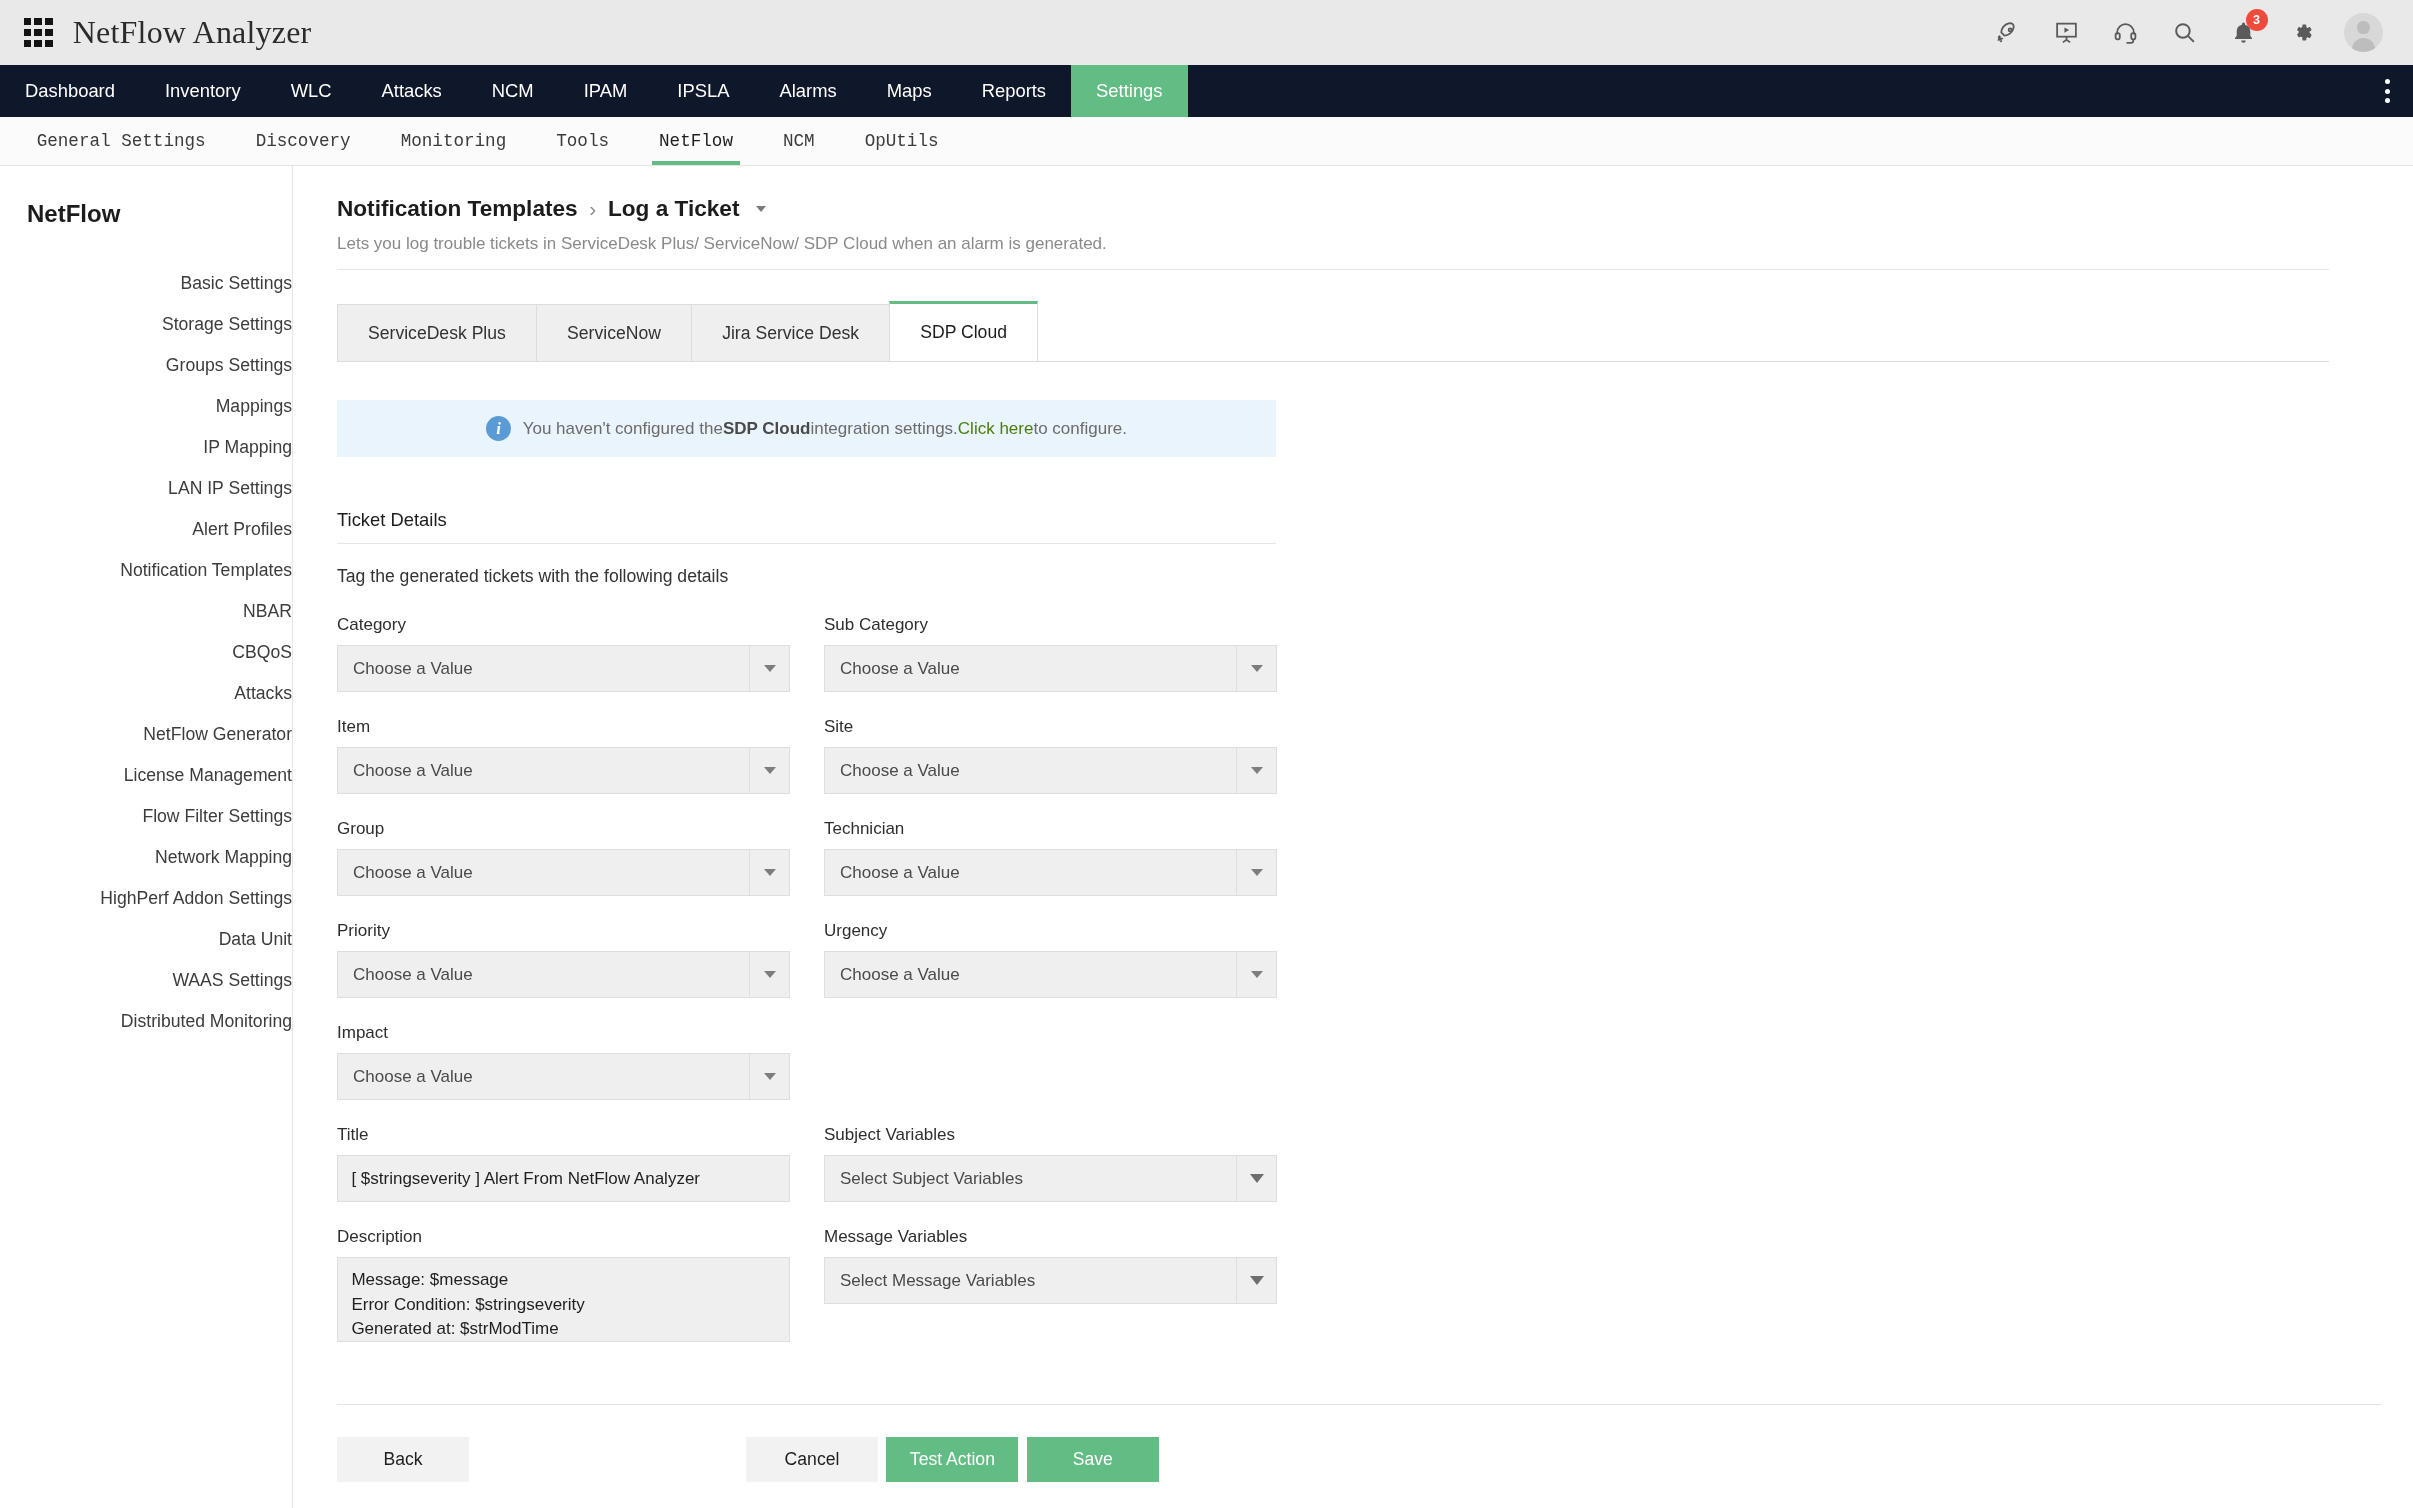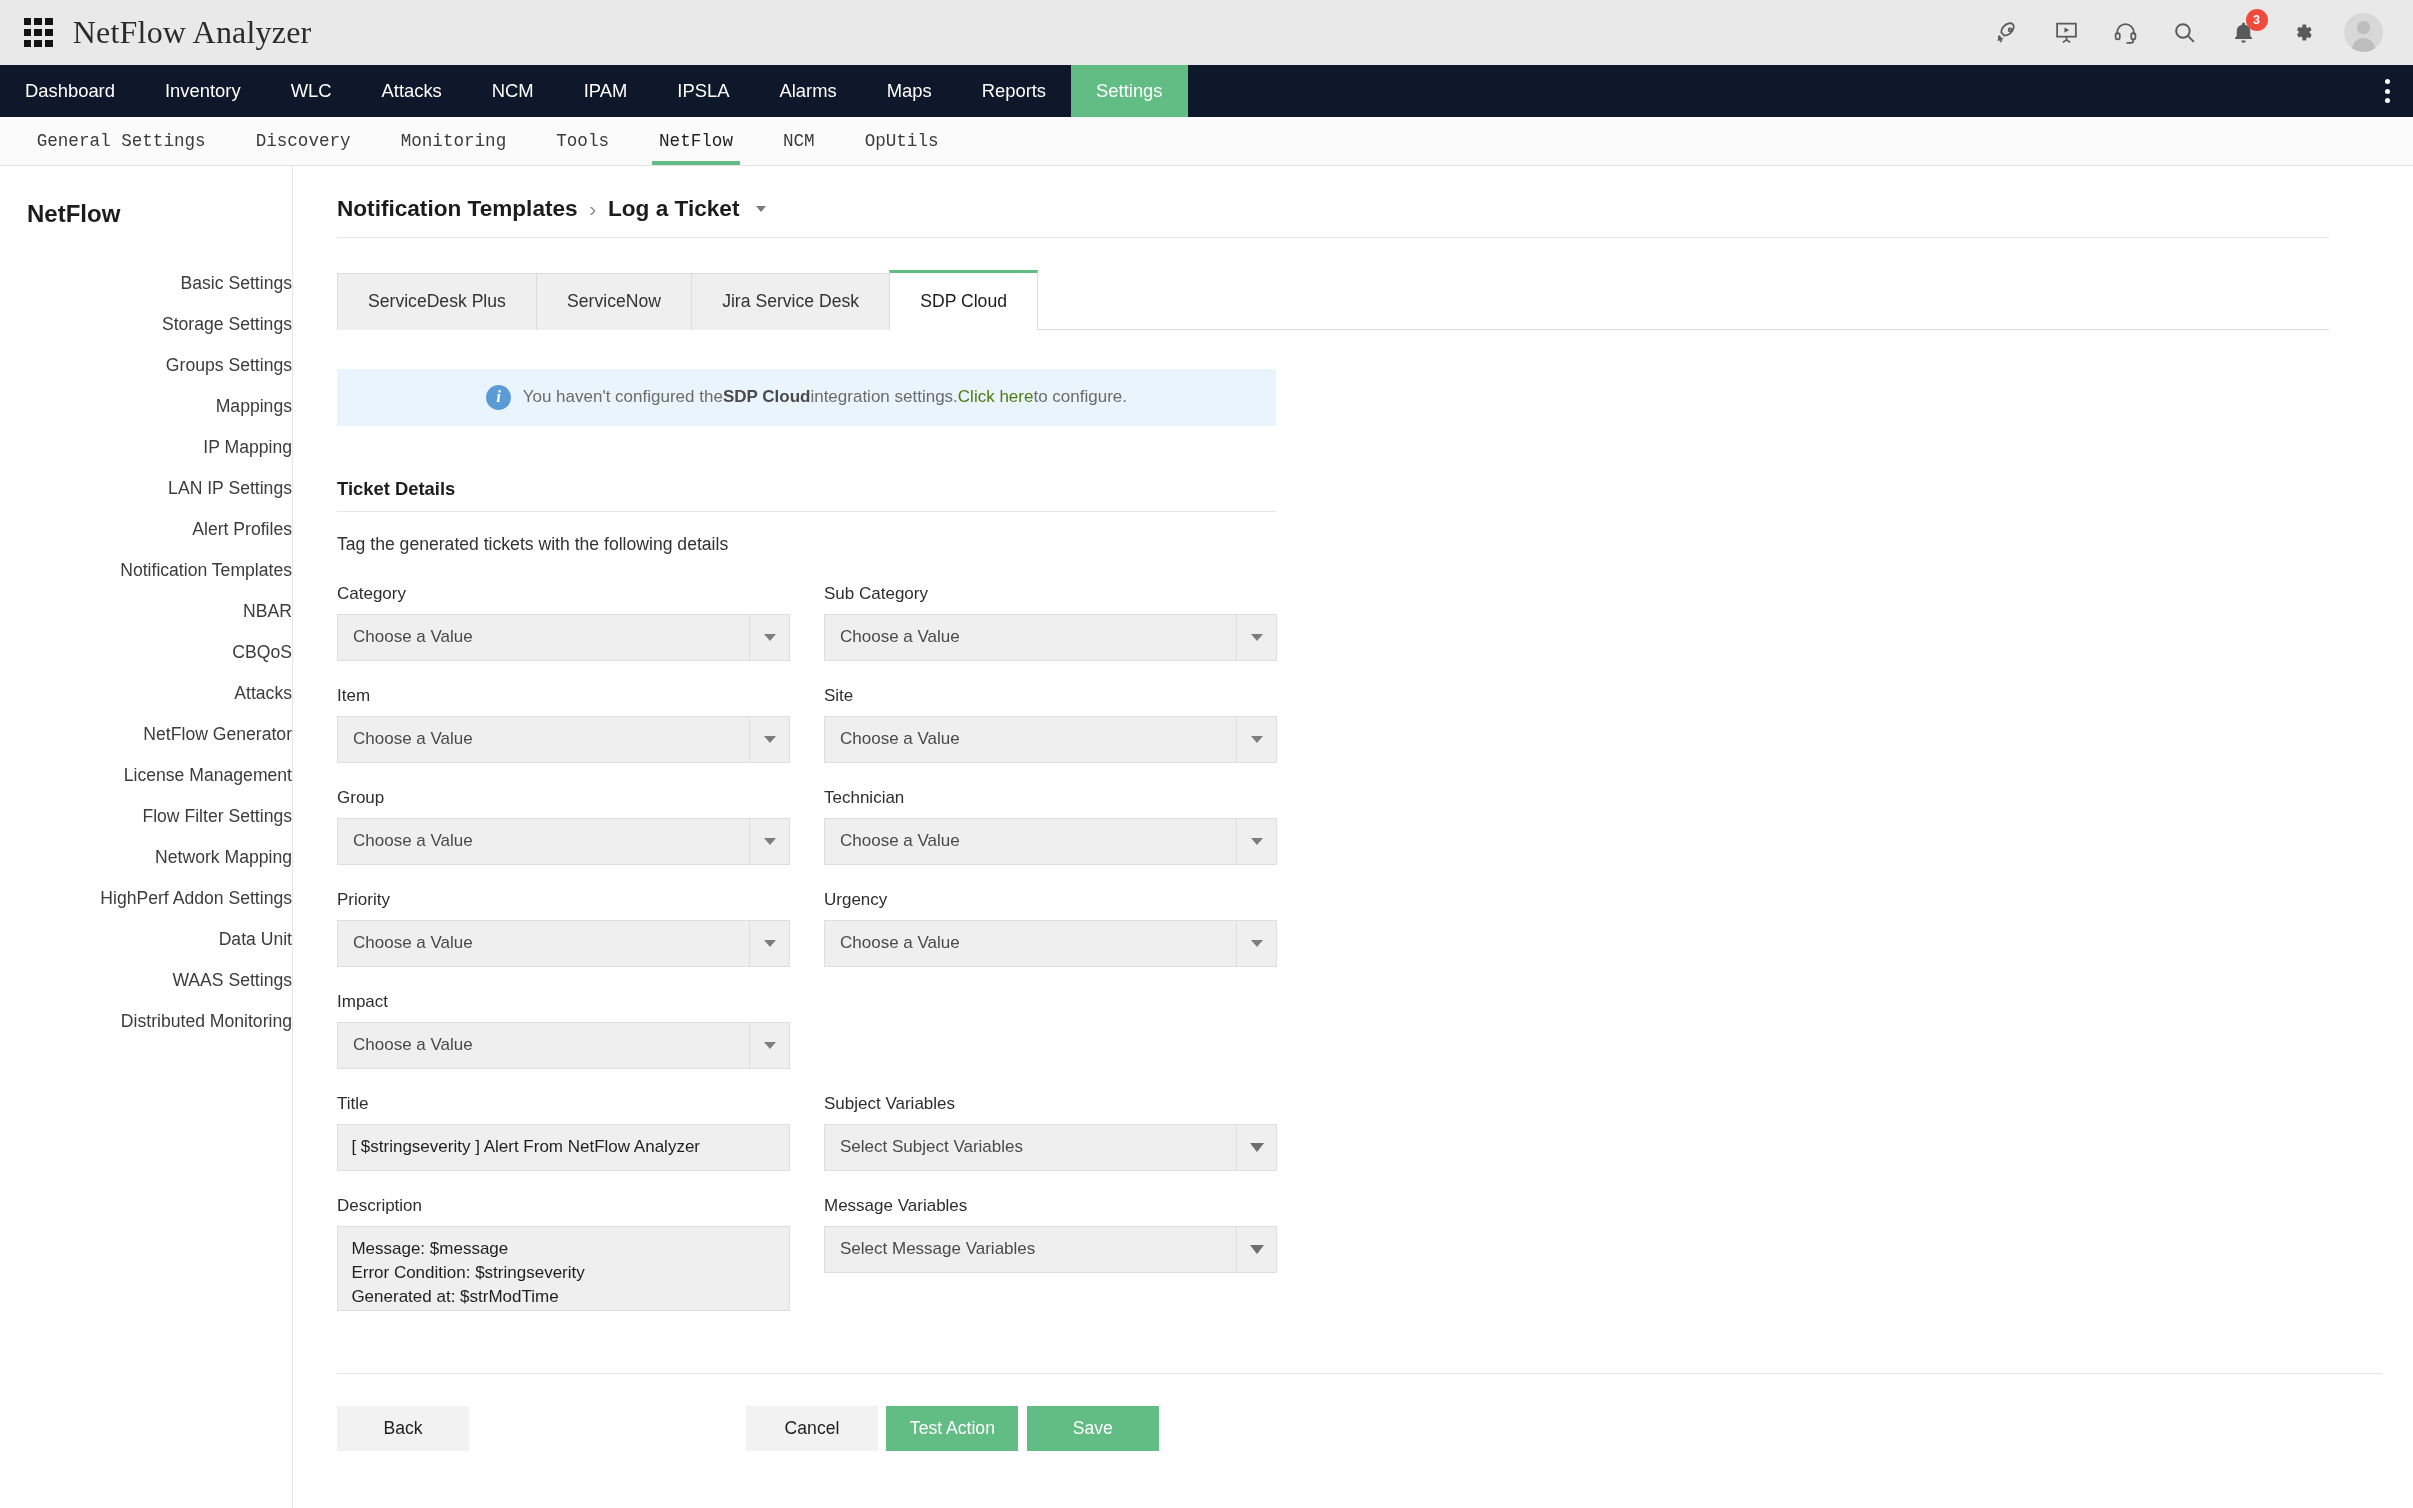--- a/index.html
+++ b/index.html
@@ -215,21 +215,21 @@
     margin-right: 11.7px;
     font-family: "Liberation Serif", serif;
   }
   .banner b { color: #4a4a4a; font-weight: 700; }
   .banner a { color: #4d7c0f; font-weight: 400; text-decoration: none; cursor: pointer; }
 
   
   .sec-title {
     margin-top: 52px;
     font-size: 18.4px;
-    font-weight: 700;
+    font-weight: 400;
     color: #1c1c1c;
   }
   .sec-rule {
     margin-top: 11.7px;
     height: 0.8px; background: #e6e6e6;
     width: 939px;
   }
   .sec-note {
     margin-top: 22px;
     font-size: 17.6px;
@@ -461,20 +461,21 @@
 
   <div class="content">
 
     <div class="crumbs">
       <span>Notification Templates</span>
       <span class="sep">›</span>
       <span>Log a Ticket</span>
       <span class="crumb-caret"></span>
     </div>
 
+    <div class="subtitle">Lets you log trouble tickets in ServiceDesk Plus/ ServiceNow/ SDP Cloud when an alarm is generated.</div>
     <div class="hr-top"></div>
 
     <div class="tabs">
       <div class="tab">ServiceDesk Plus</div>
       <div class="tab">ServiceNow</div>
       <div class="tab">Jira Service Desk</div>
       <div class="tab active">SDP Cloud</div>
     </div>
     <div class="tabs-rule"></div>
 

